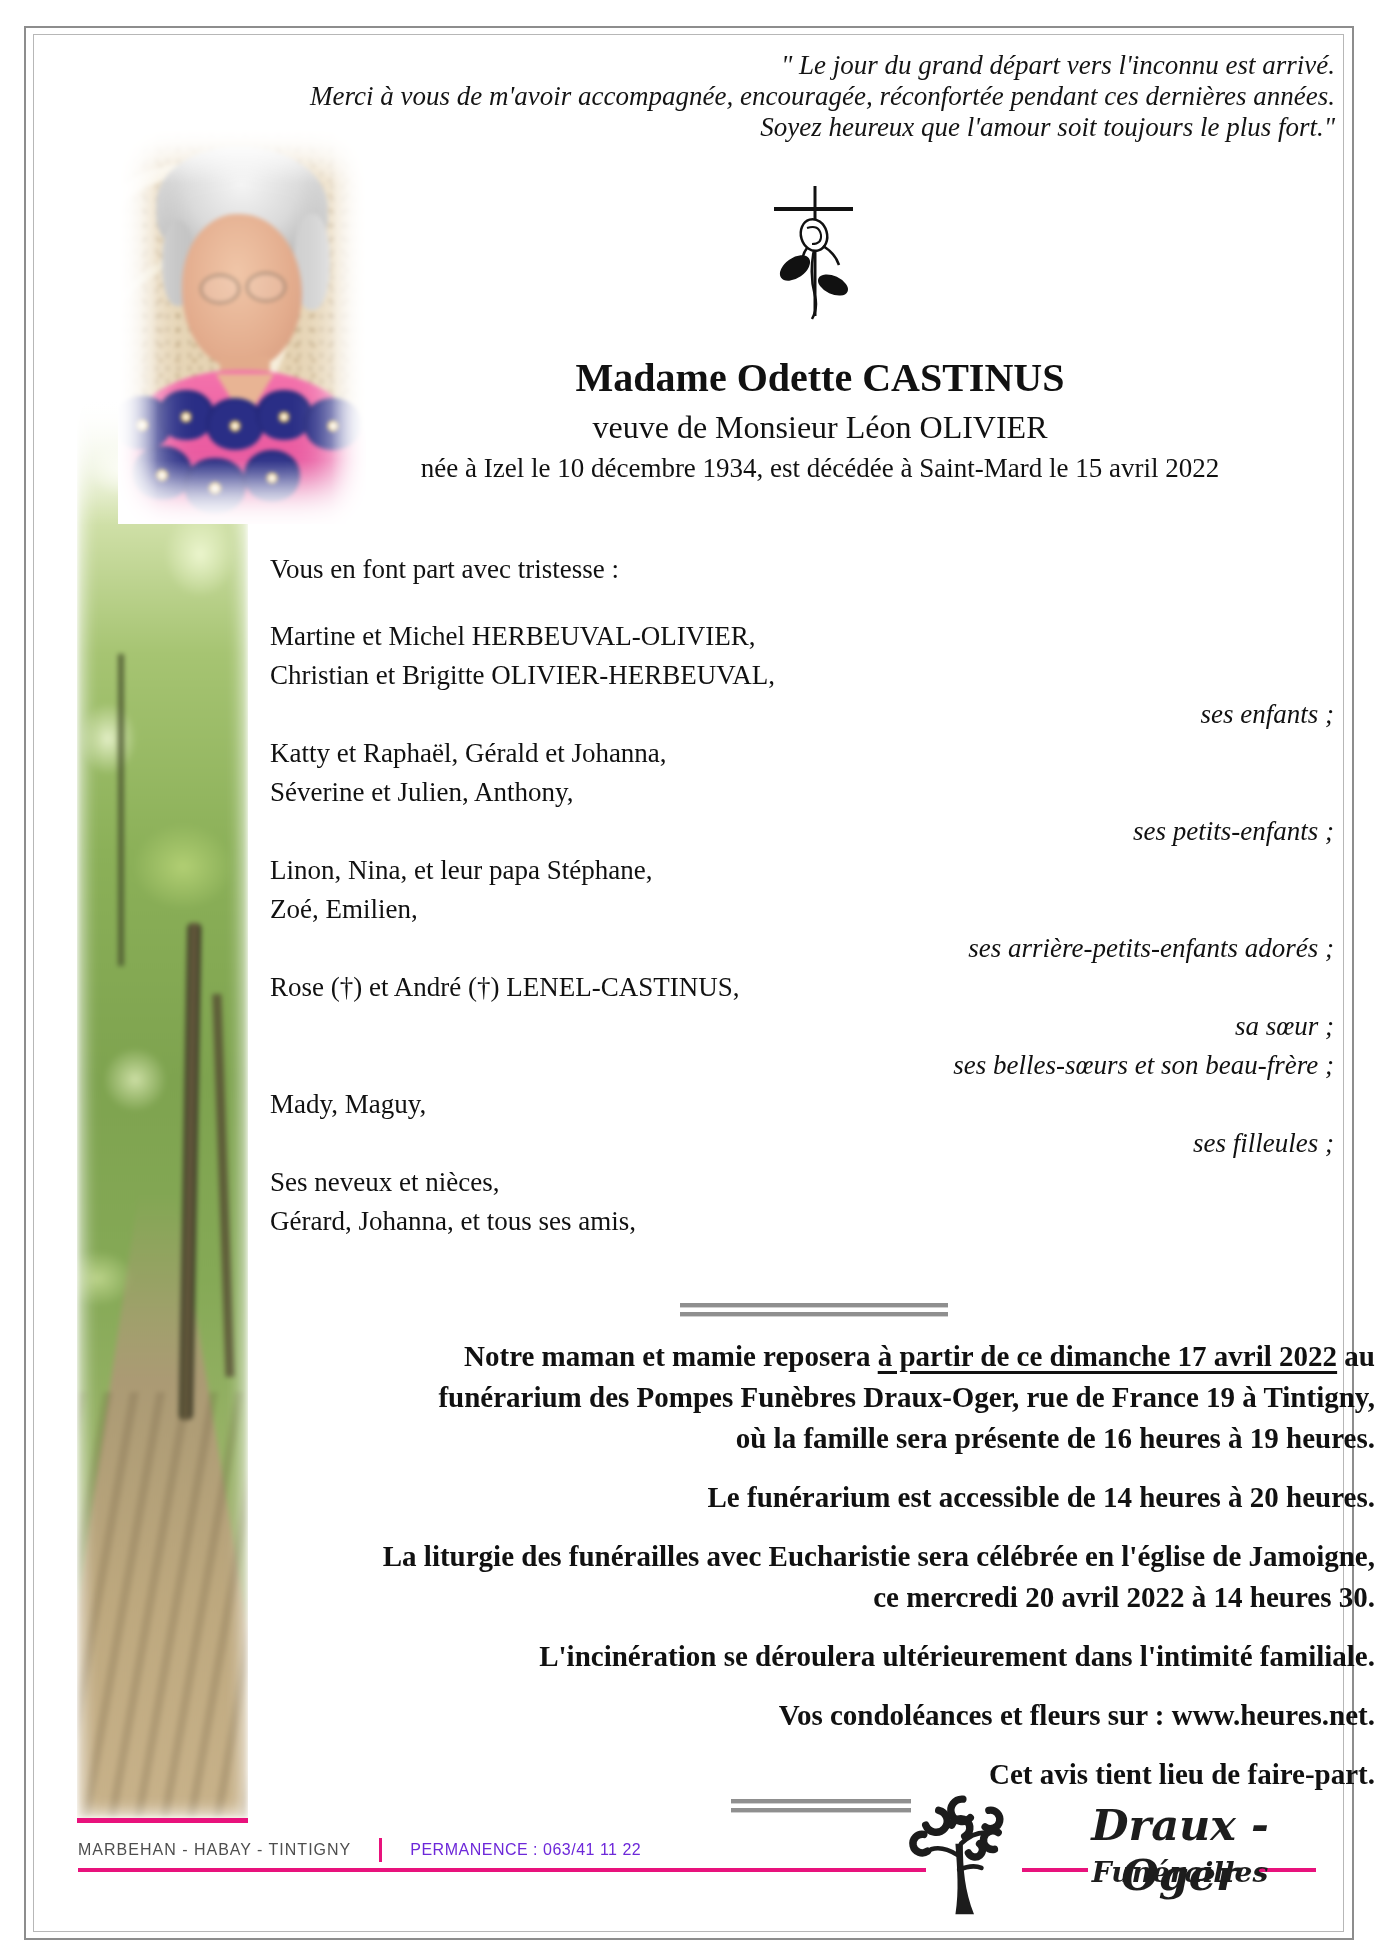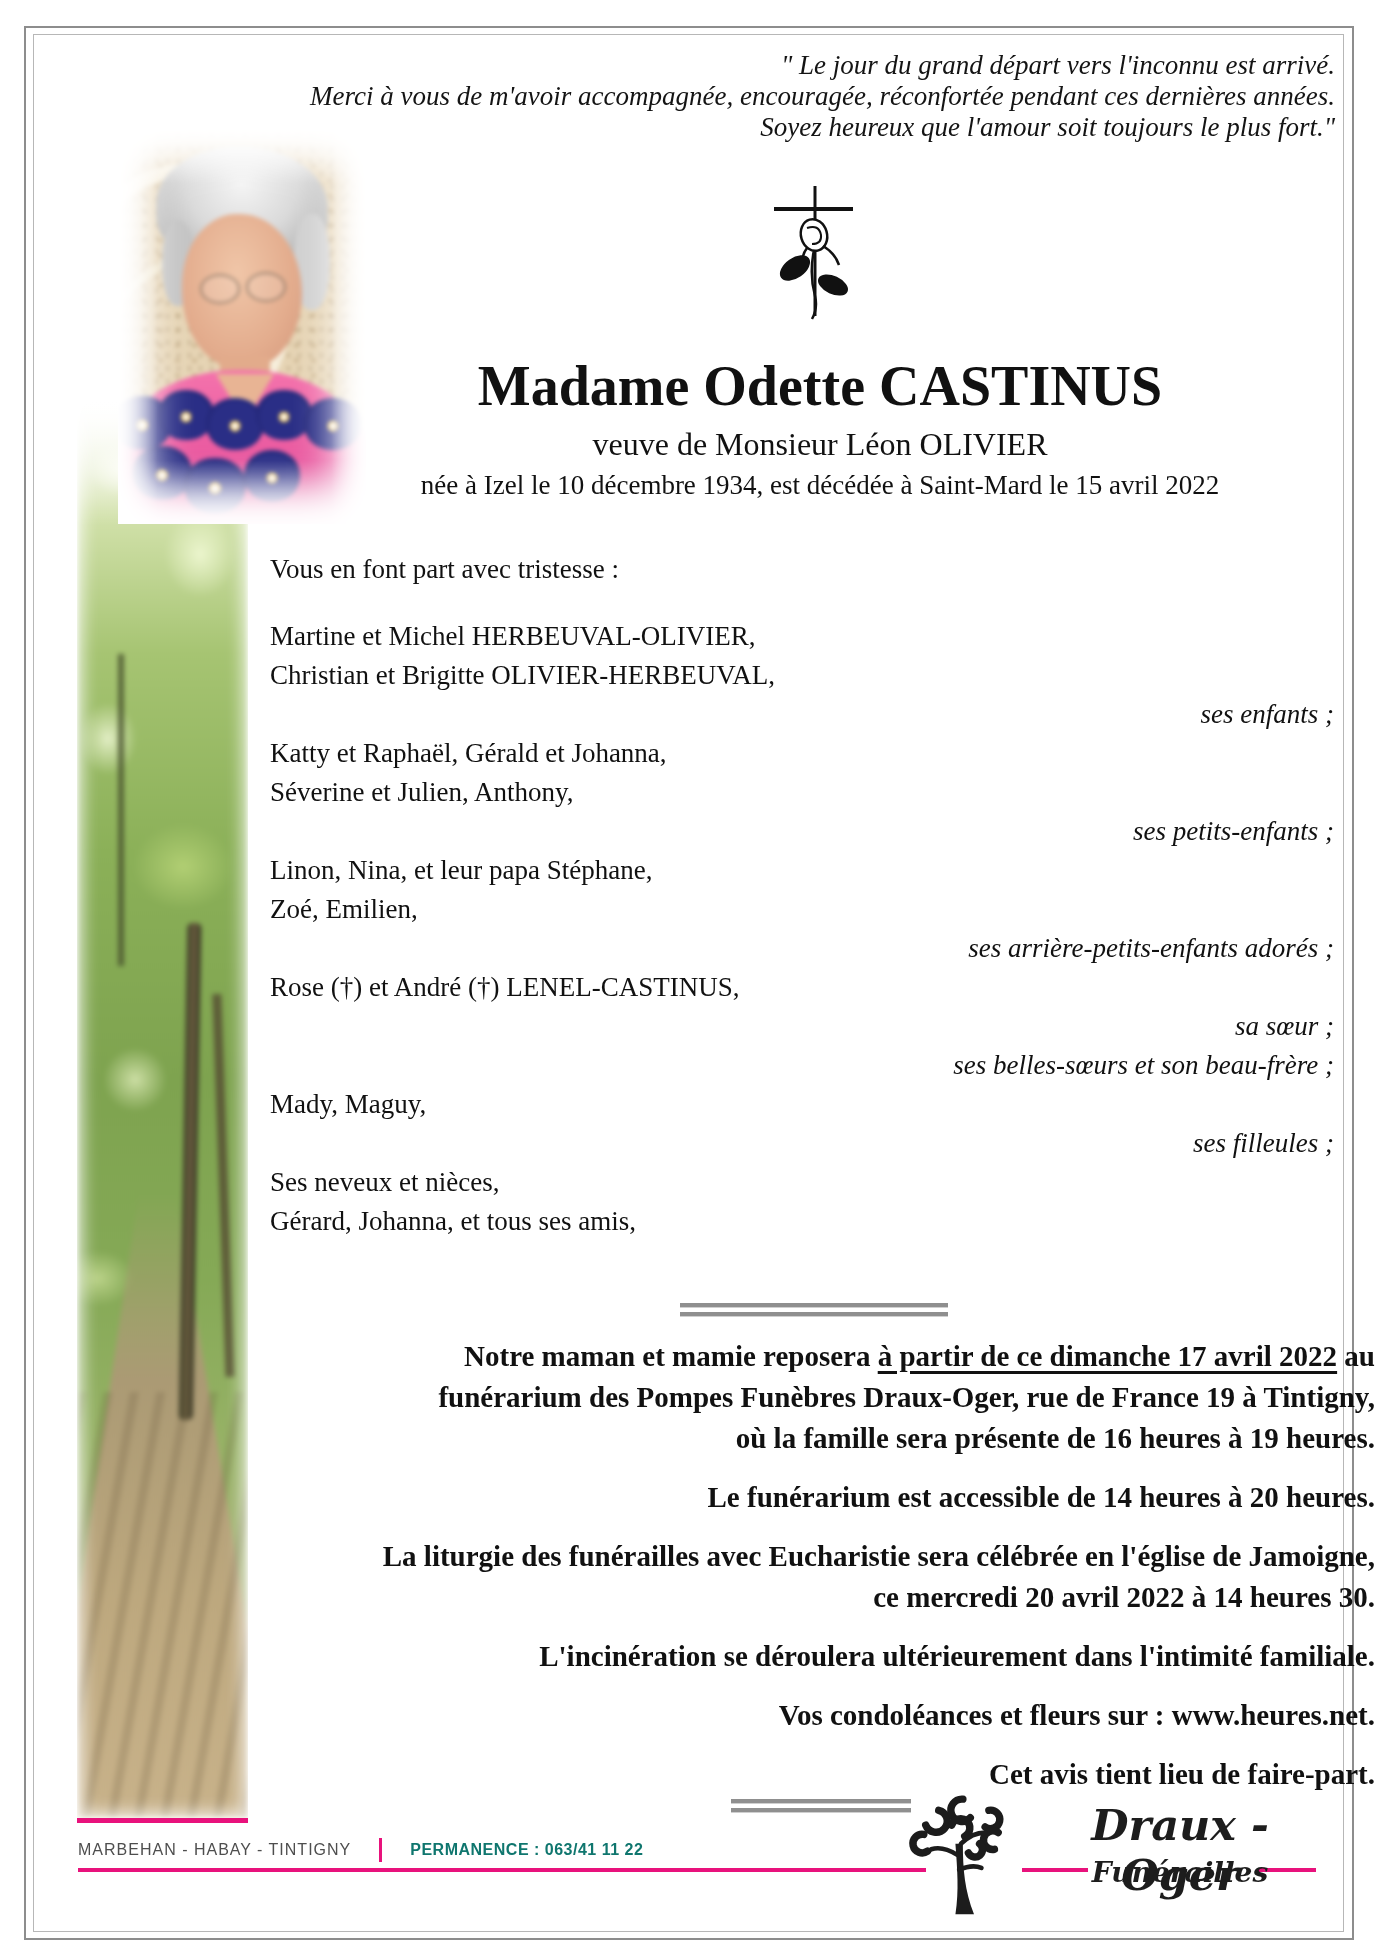--- a/index.html
+++ b/index.html
@@ -10,21 +10,21 @@
                 border:2px solid #8d8d8d;box-sizing:border-box;}
   .border-inner{position:absolute;left:33px;top:34px;width:1311px;height:1898px;
                 border:1px solid #b7b7b7;box-sizing:border-box;}
   
   .quote{position:absolute;top:50px;right:42px;text-align:right;font-style:italic;
          font-size:27px;line-height:31px;color:#141414;white-space:nowrap;}
   
   .cross-wrap{position:absolute;left:752px;top:182px;width:112px;height:152px;}
   
   .header{position:absolute;left:300px;top:356px;width:1040px;text-align:center;}
-  .title{font-size:56px;font-weight:bold;line-height:1.08;letter-spacing:0px;}
+  .title{font-size:40px;font-weight:bold;line-height:1.08;letter-spacing:0px;}
   .subtitle{font-size:32px;margin-top:10px;}
   .dates{font-size:27px;margin-top:7px;}
   
   .photo{position:absolute;left:118px;top:128px;width:248px;height:396px;overflow:hidden;z-index:3;}
   .photo-art{position:absolute;inset:0;filter:blur(2px);}
   .ph{position:absolute;}
   .wall{inset:0;background-color:#e6d4b4;
         background-image:radial-gradient(rgba(150,120,70,.38) 2px,transparent 2.6px),
                          radial-gradient(rgba(115,90,55,.28) 1.6px,transparent 2.1px);
         background-size:17px 15px,11px 13px;}
@@ -90,21 +90,21 @@
   
   .details{position:absolute;left:235px;top:1336px;width:1140px;text-align:right;
            font-weight:bold;font-size:29px;line-height:41px;z-index:4;}
   .detail-para{margin-bottom:18px;}
   .u{text-decoration:underline;text-decoration-thickness:3px;text-underline-offset:5px;}
   
   .footer-left{position:absolute;left:78px;top:1838px;display:flex;align-items:center;gap:28px;
                font-family:"Liberation Sans","DejaVu Sans",sans-serif;font-size:16px;
                letter-spacing:1px;color:#4e4e4e;z-index:4;}
   .sep{width:3px;height:24px;background:var(--magenta,#e8127c);}
-  .perm{color:#0f766e;font-weight:bold;letter-spacing:.5px;}
+  .perm{color:#6d28d9;font-weight:normal;letter-spacing:.5px;}
   .footer-line{position:absolute;left:78px;top:1868px;width:848px;height:4px;
                background:var(--magenta,#e8127c);z-index:4;}
   .dash{position:absolute;top:1868px;height:4px;background:var(--magenta,#e8127c);z-index:4;}
   .dashA{left:1022px;width:66px;} .dashB{left:1258px;width:58px;}
   .tree-wrap{position:absolute;left:901px;top:1788px;width:120px;height:130px;z-index:5;}
   .brand-name{position:absolute;left:1030px;top:1800px;width:300px;text-align:center;z-index:5;
               font-family:"DejaVu Serif","Liberation Serif",serif;font-style:italic;font-weight:bold;
               font-size:43px;color:#1d1d1d;}
   .brand-sub{position:absolute;left:1060px;top:1856px;width:240px;text-align:center;z-index:5;
              font-family:"DejaVu Serif","Liberation Serif",serif;font-style:italic;font-weight:bold;

